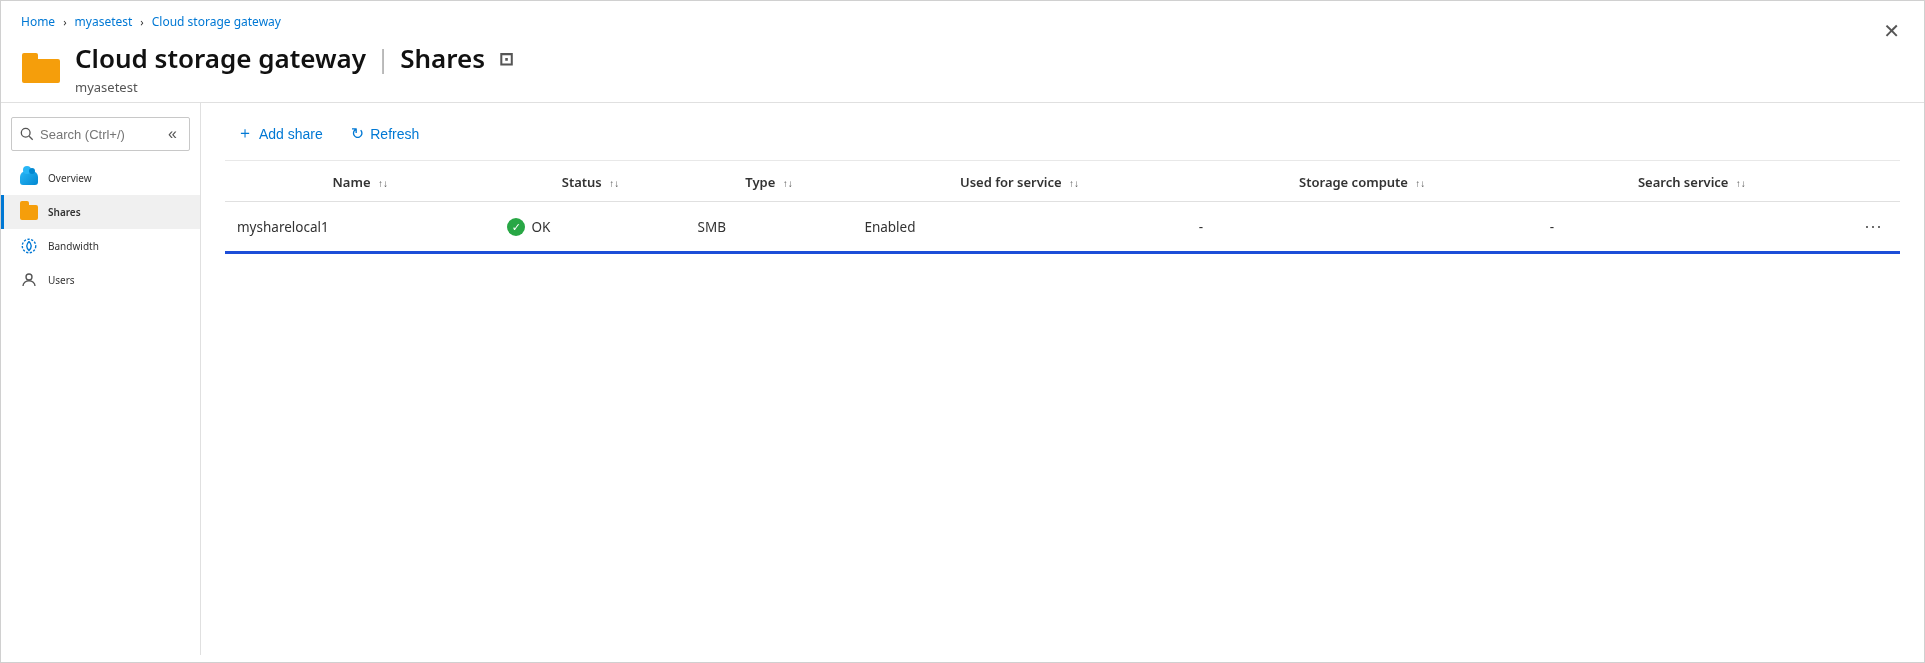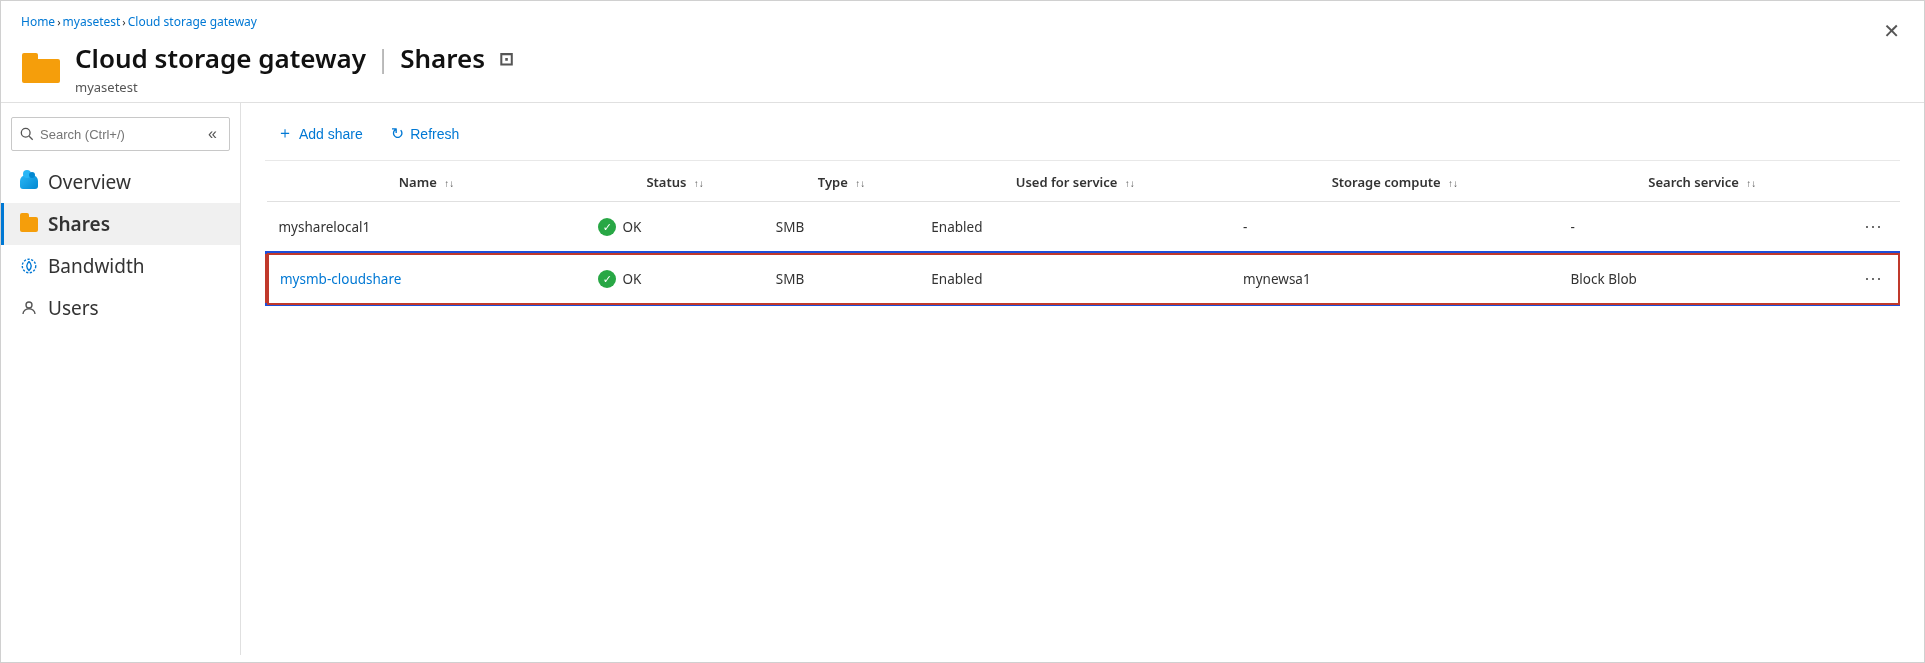--- a/index.html
+++ b/index.html
@@ -14,21 +14,21 @@
       overflow: hidden;
     }
 
     
     .breadcrumb {
       padding: 12px 20px 4px 20px;
       font-size: 12px;
       color: #0078d4;
       display: flex;
       align-items: center;
-      gap: 2px;
+      gap: 8px;
     }
     .breadcrumb span { color: #333; }
     .breadcrumb a { color: #0078d4; text-decoration: none; cursor: pointer; }
     .breadcrumb-sep { color: #666; font-size: 11px; }
 
     
     .title-row {
       display: flex;
       align-items: center;
       padding: 6px 20px 6px 20px;
@@ -108,21 +108,21 @@
 
     
     .main-layout {
       display: flex;
       height: calc(663px - 110px);
       border-top: 1px solid #e0e0e0;
     }
 
     
     .sidebar {
-      width: 240px;
+      width: 200px;
       flex-shrink: 0;
       background: #fff;
       border-right: 1px solid #e0e0e0;
       padding-top: 8px;
     }
     .search-bar {
       margin: 6px 10px 10px 10px;
       display: flex;
       align-items: center;
       border: 1px solid #c8c8c8;
@@ -151,21 +151,21 @@
       color: #555;
       font-size: 16px;
       padding: 2px 4px;
     }
     .nav-item {
       display: flex;
       align-items: center;
       gap: 10px;
       padding: 8px 16px;
       cursor: pointer;
-      font-size: 19px;
+      font-size: 10px;
       color: #333;
       border-left: 3px solid transparent;
     }
     .nav-item.active {
       background: #f0f0f0;
       border-left: 3px solid #0078d4;
       font-weight: 600;
     }
     .nav-icon {
       width: 18px;
@@ -462,34 +462,18 @@
       </div>
     </td>
     <td>SMB</td>
     <td>Enabled</td>
     <td>-</td>
     <td>-</td>
     <td>
       <button class="more-btn">···</button>
     </td>
   </tr>
-            <tr style="outline: rgb(192, 57, 43) solid 2px; outline-offset: -2px; position: relative;">
-    <td style="border-left:3px solid #c0392b;"><a class="name-link">mysmb-cloudshare</a></td>
-    <td>
-      <div class="status-cell">
-        <div class="status-ok">✓</div>
-        <span>OK</span>
-      </div>
-    </td>
-    <td>SMB</td>
-    <td>Enabled</td>
-    <td>mynewsa1</td>
-    <td>Block Blob</td>
-    <td>
-      <button class="more-btn">···</button>
-    </td>
-  </tr>
           </tbody>
       </table>
 
     </div>
   </div>
 </div>
 
 </body></html>

